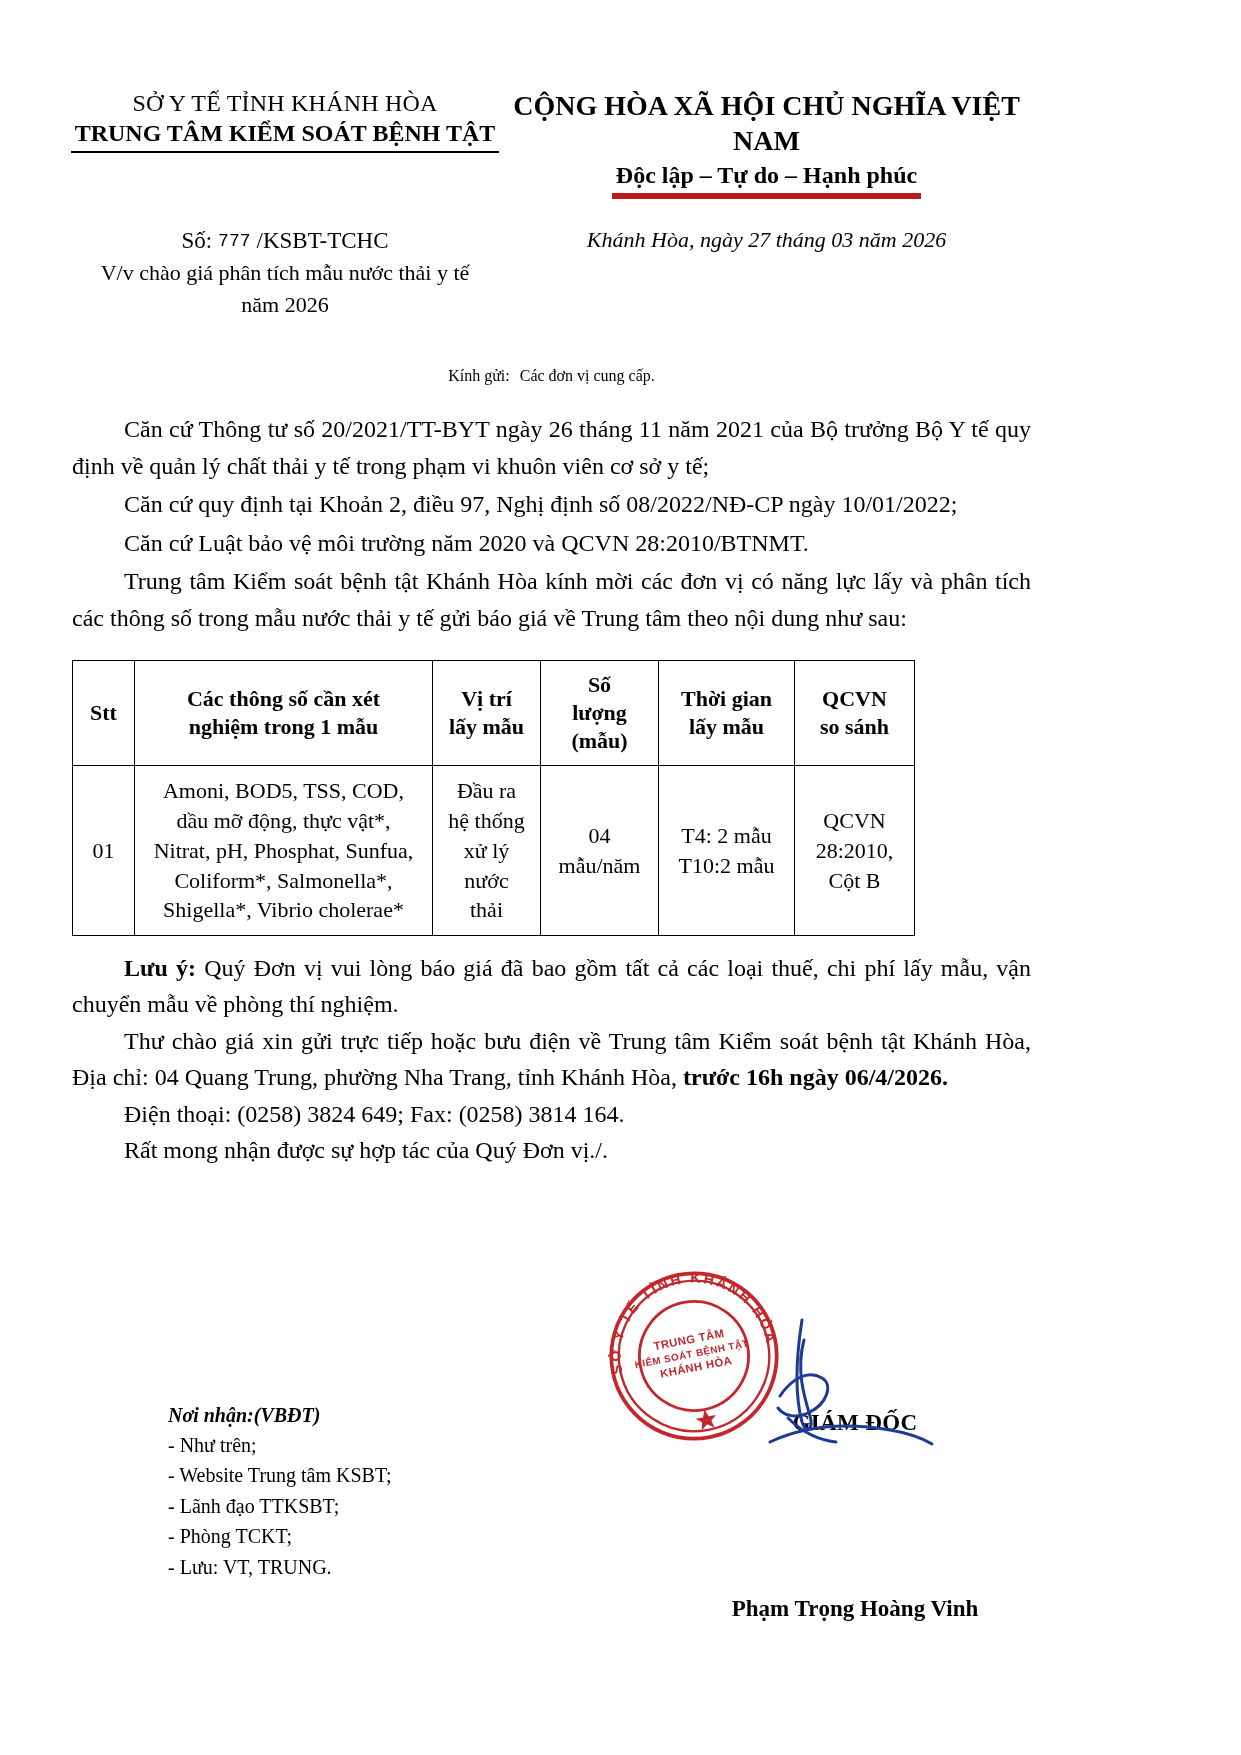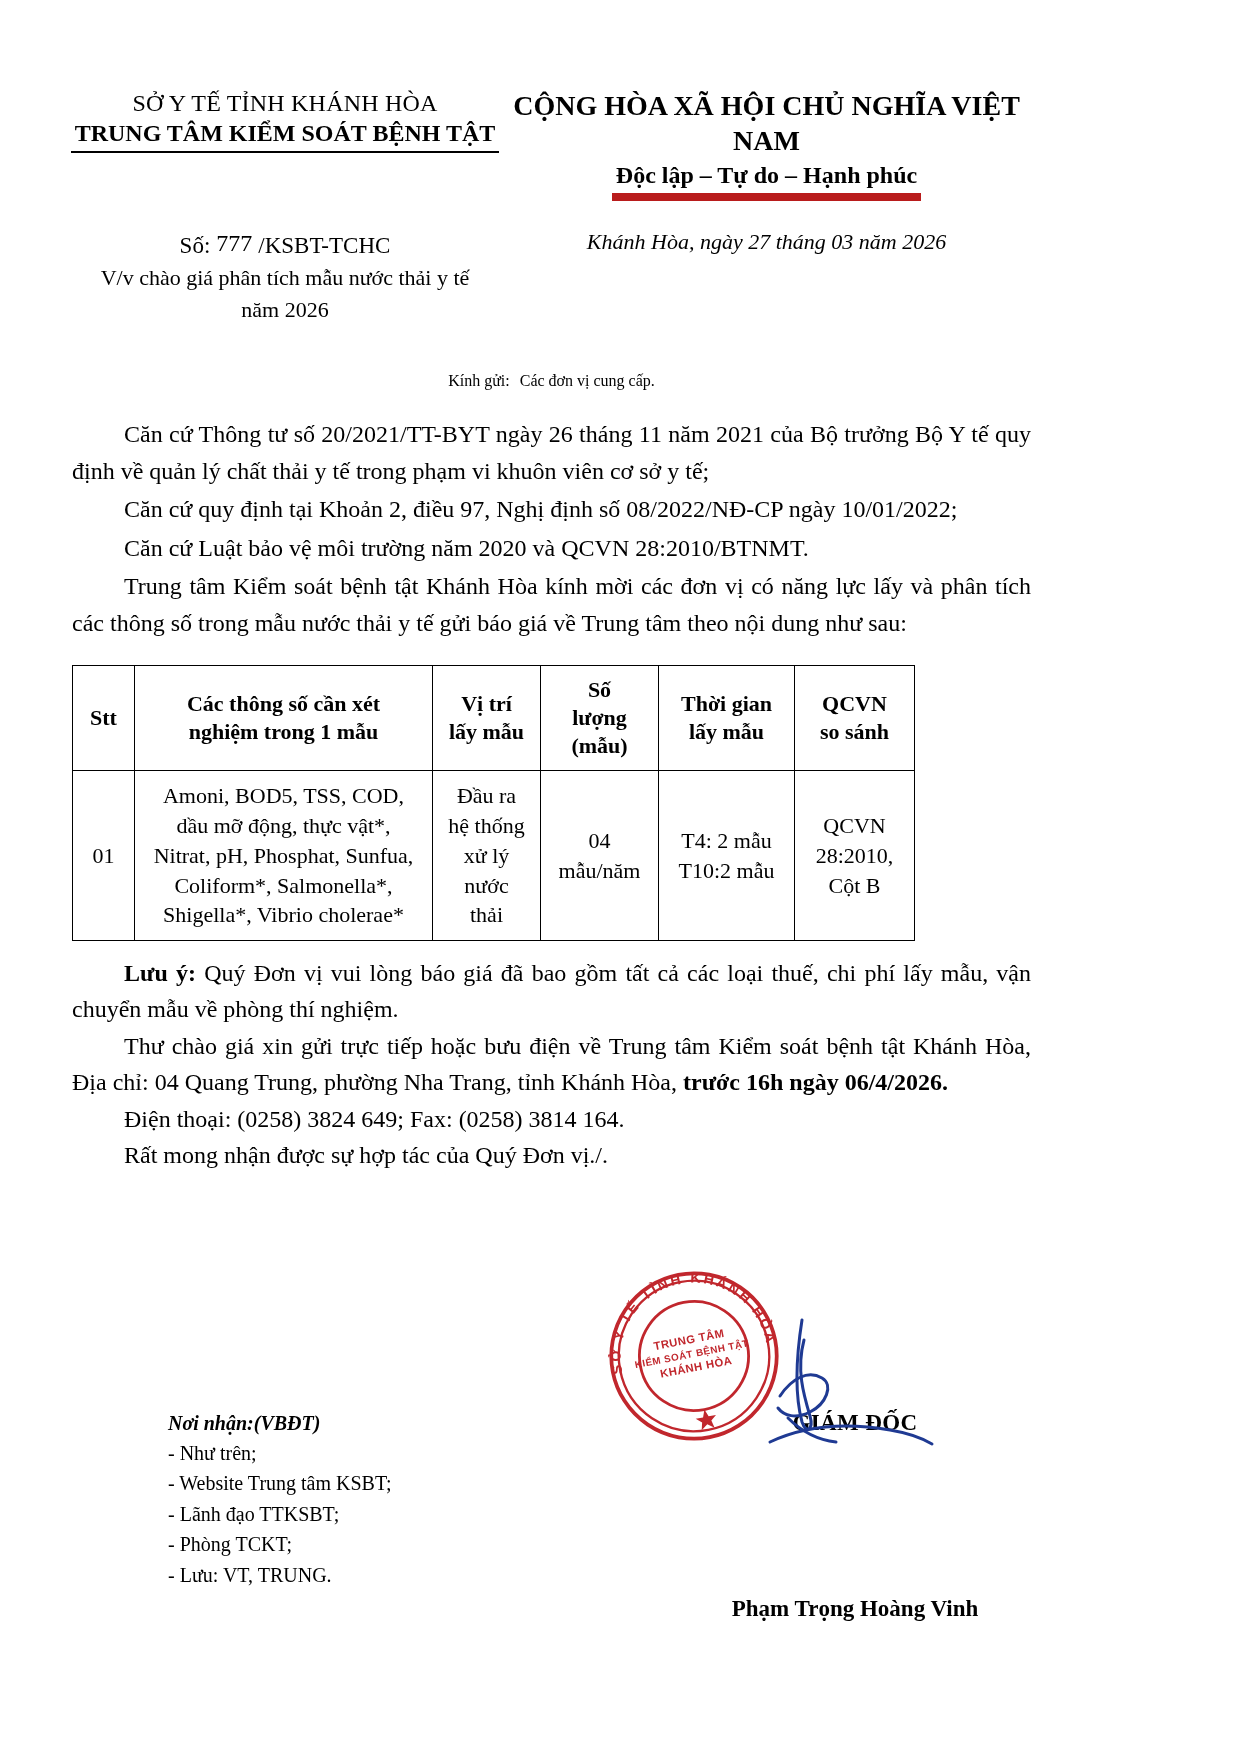--- a/index.html
+++ b/index.html
@@ -16,27 +16,27 @@
   
   .header { display:flex; padding:88px 70px 0 70px; }
   .hdr-left { width:430px; text-align:center; }
   .hdr-right { flex:1; text-align:center; }
 
   .org-line1 { font-size:24px; letter-spacing:.2px; line-height:1.25; }
   .org-line2 { font-size:24px; font-weight:bold; line-height:1.3; display:inline-block;
                border-bottom:2px solid #000; padding:0 4px 2px 4px; }
   .nation-line1 { font-size:28px; font-weight:bold; line-height:1.25; }
   .nation-line2 { font-size:24px; font-weight:bold; line-height:1.3; display:inline-block;
-                  border-bottom:8px solid #b91c1c; padding:0 4px 2px 4px; margin-top:2px;}
+                  border-bottom:6px solid #b91c1c; padding:0 4px 2px 4px; margin-top:2px;}
 
   .sub { display:flex; padding:26px 70px 0 70px; }
   .sub-left { width:430px; text-align:center; }
   .sub-right { flex:1; text-align:center; }
   .so-line { font-size:23px; line-height:1.4; }
-  .so-num { font-size:24px; vertical-align:2px; padding:0 6px; }
+  .so-num { font-size:18px; vertical-align:2px; padding:0 6px;font-family:Liberation Mono, monospace; }
   .vv { font-size:22px; line-height:1.45; padding:0 26px; }
   .date-line { font-size:22px; font-style:italic; line-height:1.4; }
 
   
   .kinhgui { text-align:center; font-size:16px; margin-top:46px; }
   .kinhgui .kg-label { margin-right:10px; }
 
   .content { padding:0 72px 0 72px; margin-top:26px; }
   .para { font-size:24px; line-height:1.52; text-align:justify; text-indent:52px; margin-bottom:2px; }
   .para.tight { margin-bottom:4px; }
@@ -57,21 +57,21 @@
   .param-cell div { white-space:nowrap; }
 
   
   .notes { padding:0 72px; margin-top:14px; }
   .note-para { font-size:24px; line-height:1.52; text-align:justify; text-indent:52px; }
   .note-para b { font-weight:bold; }
   .plain-line { font-size:24px; line-height:1.52; text-indent:52px; }
 
   
   .footer { position:absolute; left:0; top:1400px; width:1241px; }
-  .noi-nhan { position:absolute; left:168px; top:8px; }
+  .noi-nhan { position:absolute; left:168px; top:0; }
   .nn-title { font-size:20px; font-weight:bold; font-style:italic; line-height:1.5; }
   .nn-item { font-size:20px; line-height:1.52; }
 
   .sign-block { position:absolute; left:640px; top:10px; width:430px; text-align:center; }
   .sign-title { font-size:23px; font-weight:bold; letter-spacing:.4px; }
   .sign-name { font-size:23px; font-weight:bold; margin-top:160px; white-space:nowrap; }
 
   
   .seal {
     position:absolute; left:600px; top:1262px;

